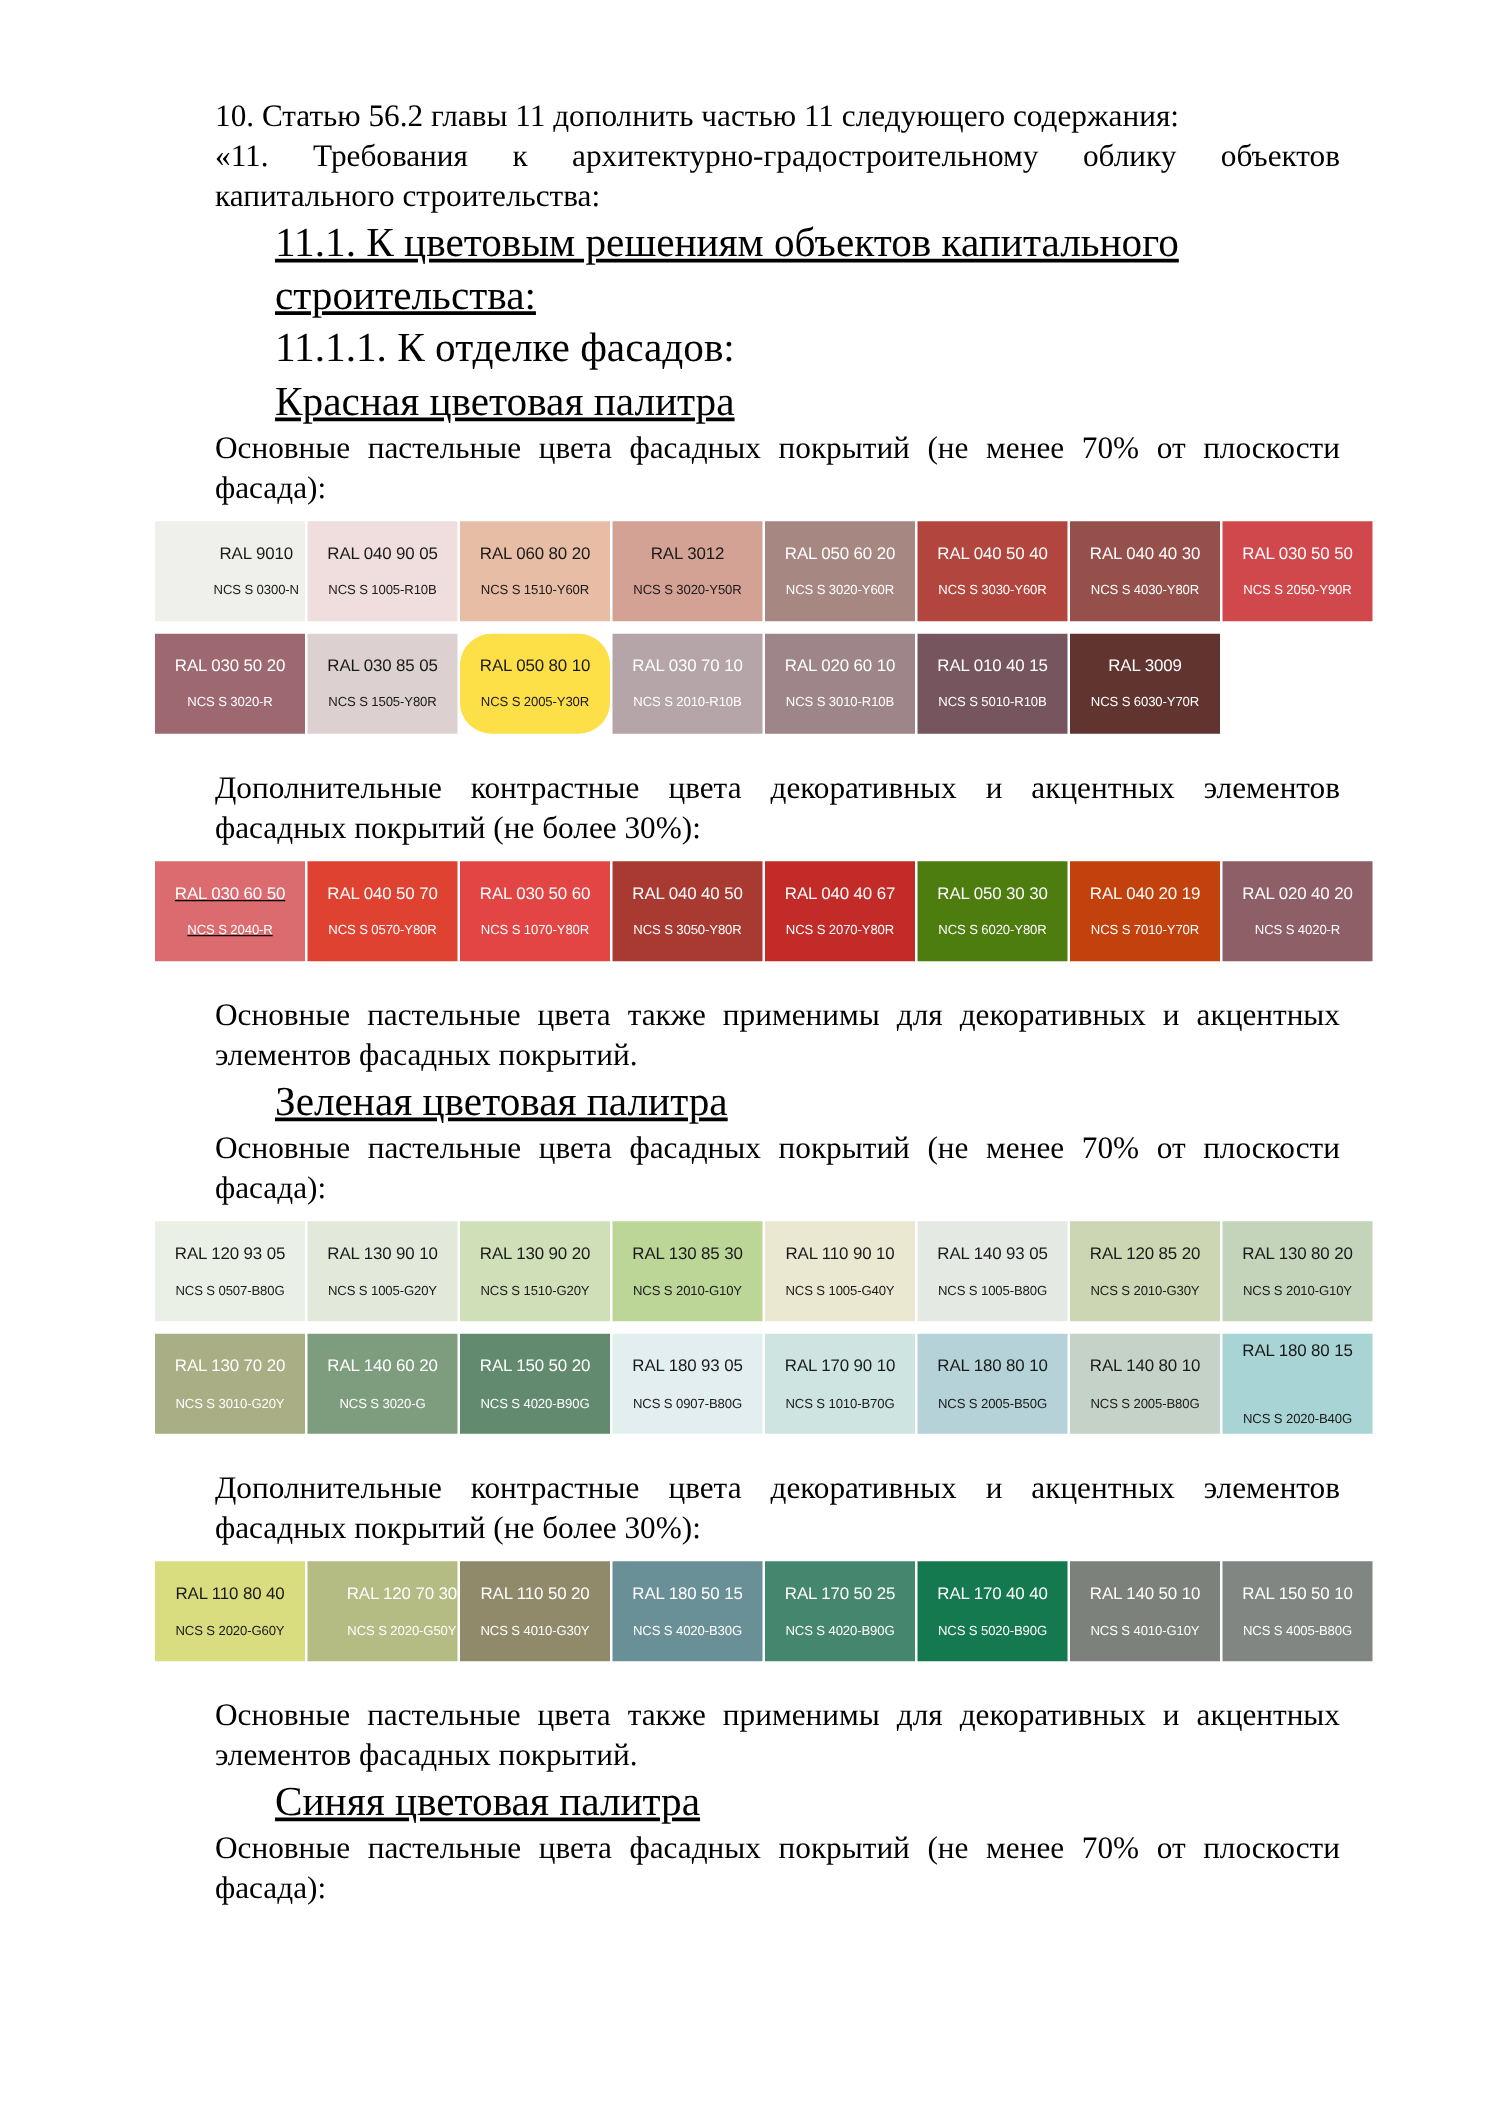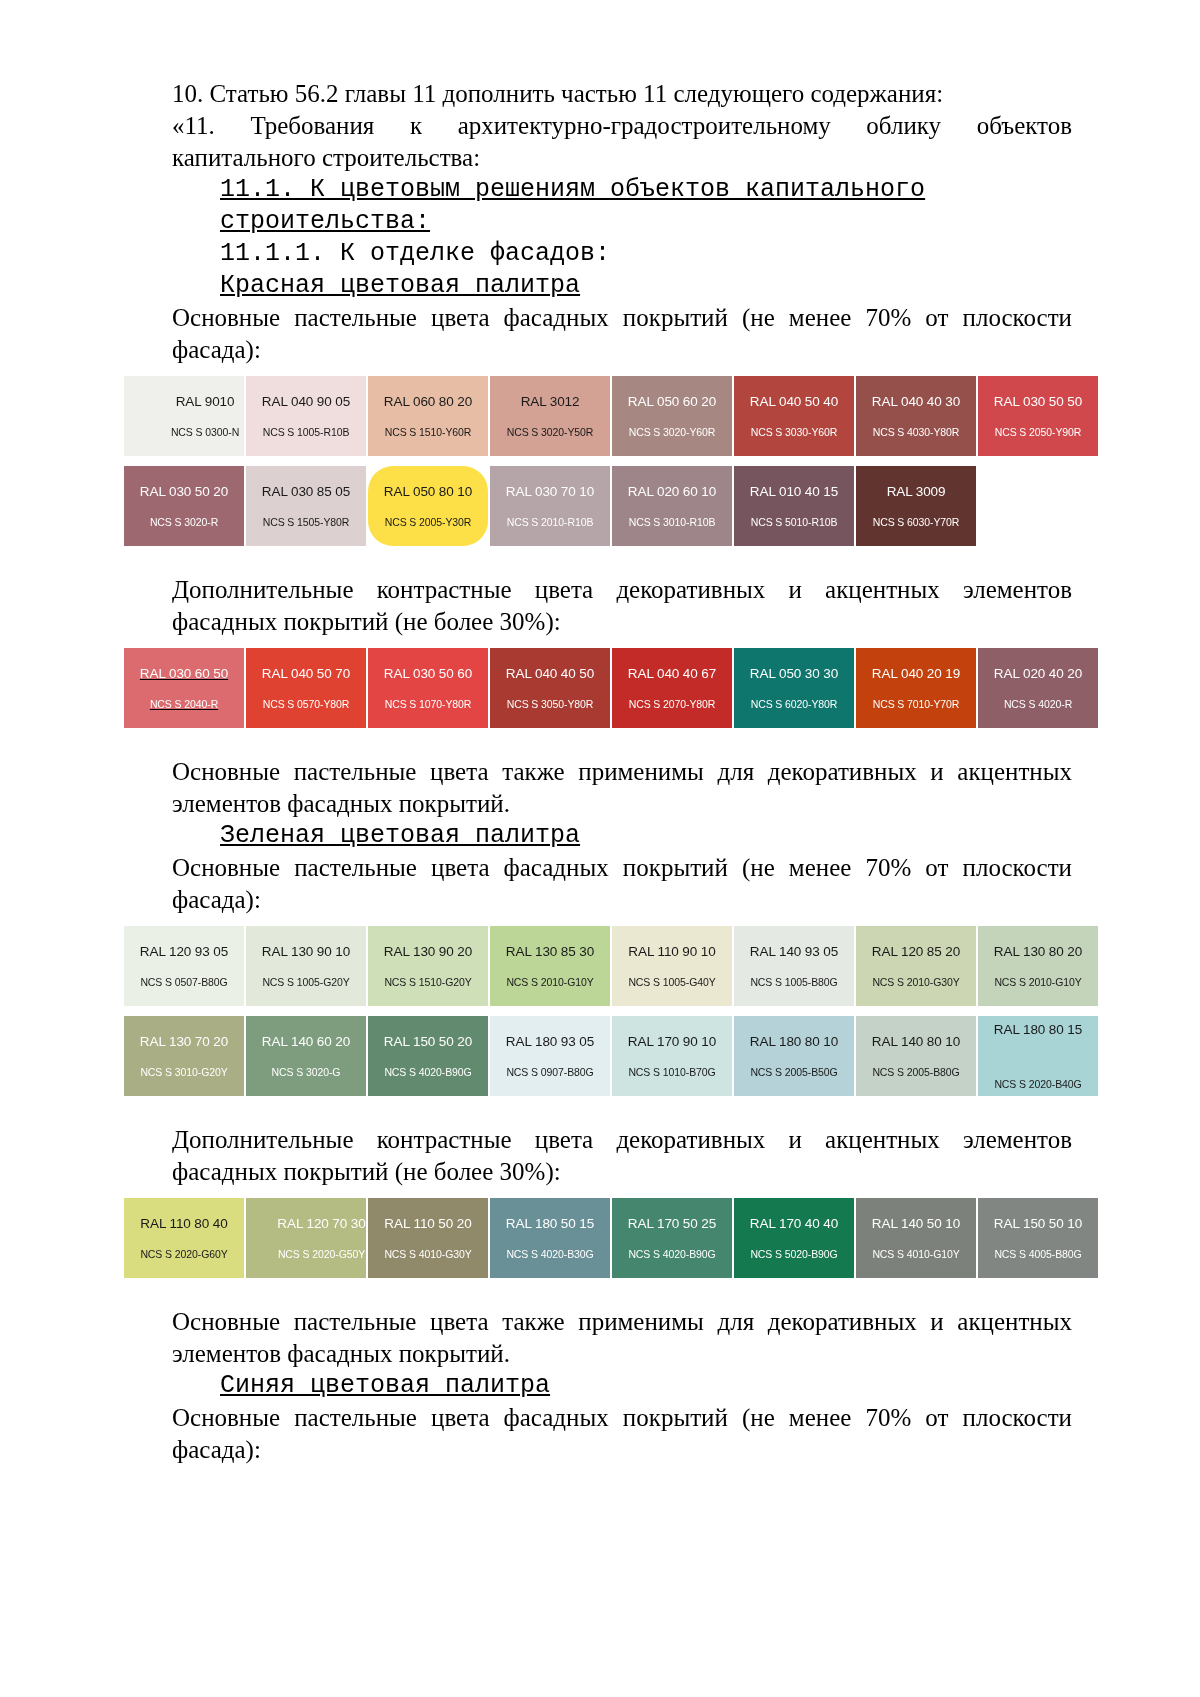--- a/index.html
+++ b/index.html
@@ -32,25 +32,24 @@
   .blk {
     margin-bottom: 14px;
   }
   .first-line-indent {
     text-indent: 48px;
   }
   .underline {
     text-decoration: underline;
   }
   .heading-line {
-    font-size: 25px;
+    font-size: 33px;
     line-height: 1.28;
     margin: 0;
     padding-left: 48px;
-    font-family: Liberation Mono, monospace;
   }
   .tight {
     margin: 0;
   }
 
   
   .palette {
     display: grid;
     grid-template-columns: repeat(8, 120px);
     column-gap: 2px;
@@ -192,21 +191,21 @@
           <div class="ncs">NCS S 1070-Y80R</div>
         </div>
         <div class="sw dark" style="background: rgb(168, 58, 50);">
           <div class="ral">RAL 040 40 50</div>
           <div class="ncs">NCS S 3050-Y80R</div>
         </div>
         <div class="sw dark" style="background: rgb(194, 43, 39);">
           <div class="ral">RAL 040 40 67</div>
           <div class="ncs">NCS S 2070-Y80R</div>
         </div>
-        <div class="sw dark" style="background: #0f766e; text-align: center;">
+        <div class="sw dark" style="background: #4d7c0f; text-align: center;">
           <div class="ral">RAL 050 30 30</div>
           <div class="ncs">NCS S 6020-Y80R</div>
         </div>
         <div class="sw dark" style="background: #c2410c;">
           <div class="ral">RAL 040 20 19</div>
           <div class="ncs">NCS S 7010-Y70R</div>
         </div>
         <div class="sw dark" style="background: rgb(142, 95, 102);">
           <div class="ral">RAL 020 40 20</div>
           <div class="ncs">NCS S 4020-R</div>

